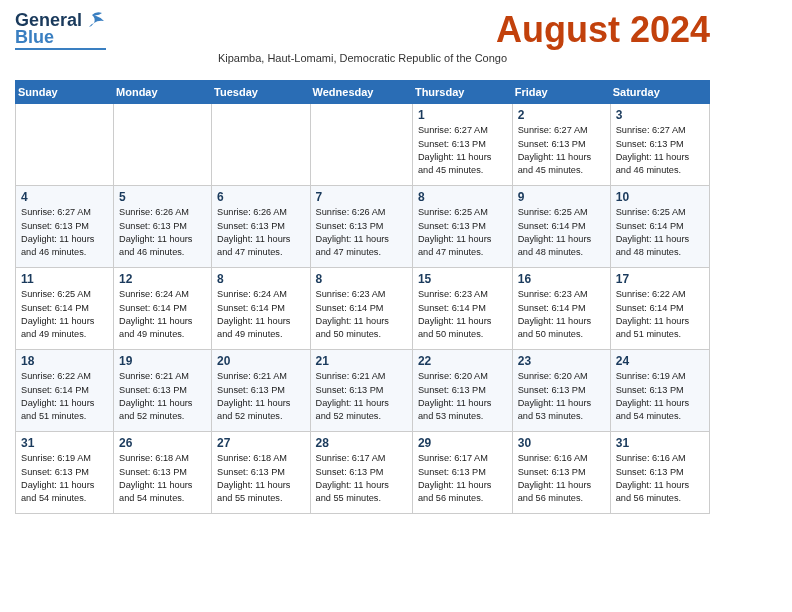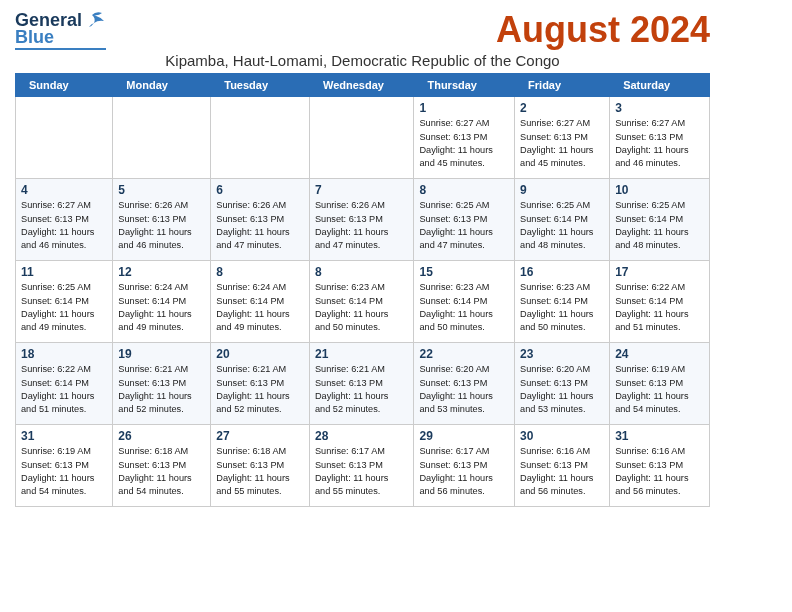--- a/index.html
+++ b/index.html
@@ -29,35 +29,35 @@
     }
     .month-title {
       font-size: 36px;
       font-weight: bold;
       color: #c2410c;
       text-align: right;
       line-height: 1.1;
     }
     .subtitle {
       text-align: center;
-      font-size: 15px;
+      font-size: 11px;
       color: #333;
-      margin-bottom: 4px;
+      margin-bottom: 16px;
       font-weight: normal;
     }
     .calendar {
       width: 100%;
       border-collapse: collapse;
       font-size: 10px;
     }
     .calendar thead tr th {
       background: #2a6db5;
       color: #fff;
       text-align: left;
-      padding: 5px 13px;
+      padding: 5px 2px;
       font-size: 11px;
       font-weight: bold;
       border: 1px solid #2a6db5;
     }
     .calendar tbody tr td {
       border: 1px solid #ccc;
       vertical-align: top;
       padding: 4px 5px;
       min-height: 70px;
       height: 82px;

